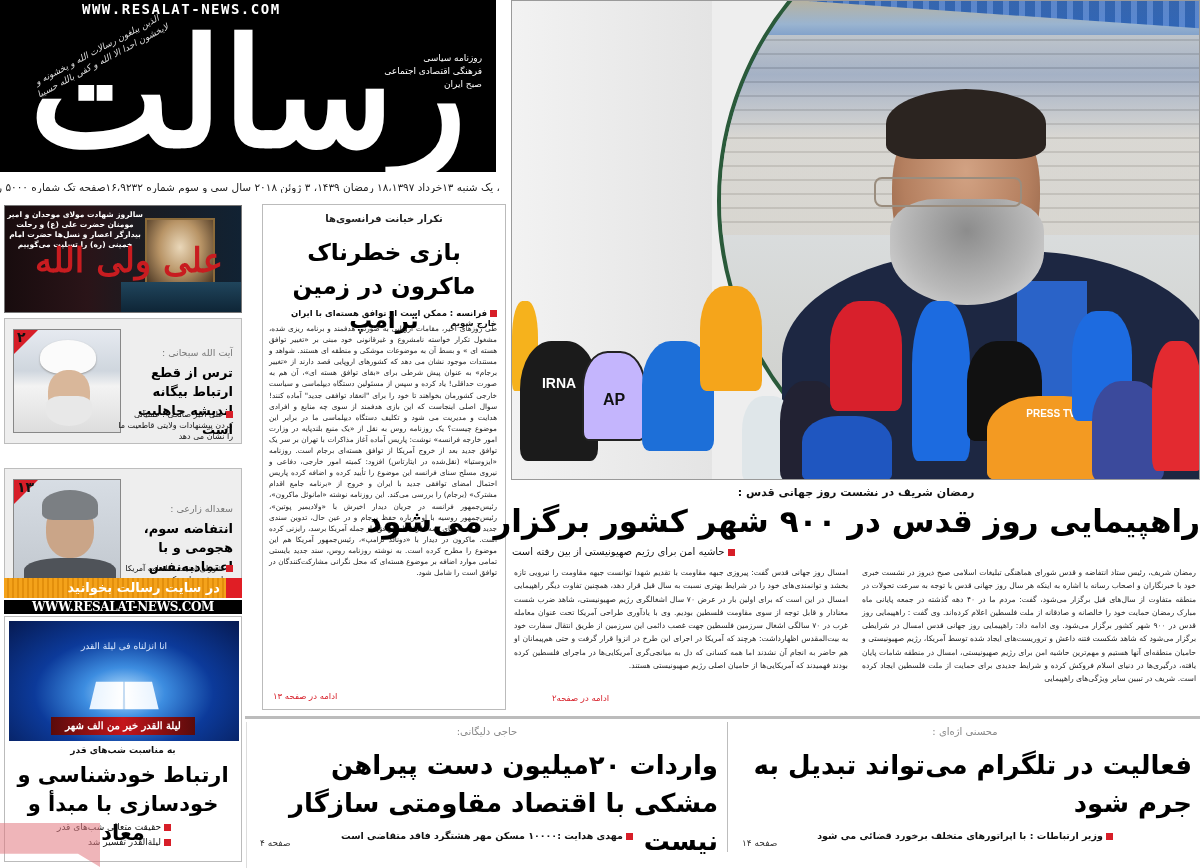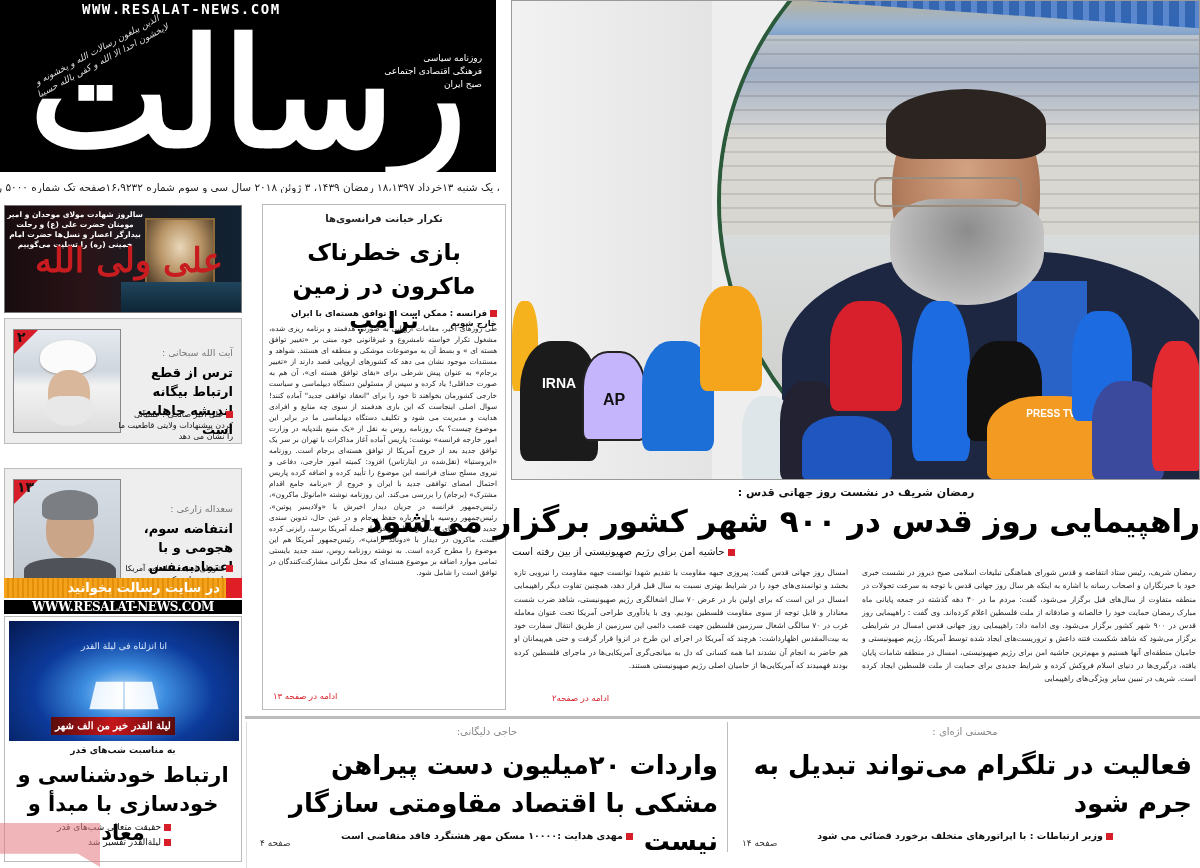--- a/index.html
+++ b/index.html
@@ -45,21 +45,21 @@
 
   .banner { left: 4px; top: 578px; width: 238px; height: 20px; background: repeating-linear-gradient(90deg,#f4a21a 0px,#f4a21a 3px,#e38f0c 3px,#e38f0c 5px); }
   .banner .red { position: absolute; right: 0; top: 0; width: 16px; height: 20px; background: #e01e25; }
   .banner .txt { position: absolute; right: 22px; top: 1px; color: #fff; font-weight: bold; font-size: 13px; line-height: 18px; }
   .urlbar { left: 4px; top: 600px; width: 238px; height: 14px; background: #000; color: #fff; font-family: "DejaVu Serif", serif; font-weight: bold; font-size: 12px; line-height: 14px; text-align: center; direction: ltr; letter-spacing: -0.3px; overflow: hidden; }
 
   .qadr { left: 4px; top: 616px; width: 238px; height: 246px; border: 1px solid #bbb; }
   .qadr .img { position: absolute; left: 4px; top: 4px; width: 230px; height: 120px; background: radial-gradient(ellipse at 50% 60%, #bfe4ff 0%, #3d8de0 25%, #0c3a9a 55%, #061a52 100%); overflow: hidden; }
   .qadr .img .book { position: absolute; left: 84px; top: 58px; width: 62px; height: 30px; background: linear-gradient(90deg,#e9f4ff,#ffffff 48%,#9ec4ea 50%,#ffffff 52%,#e9f4ff); transform: perspective(60px) rotateX(25deg); }
   .qadr .img .calli-top { position: absolute; left: 0; right: 0; top: 20px; text-align: center; color: #dfeaff; font-family: "DejaVu Serif", serif; font-size: 9px; }
-  .qadr .img .redband { position: absolute; left: 42px; top: 96px; width: 124px; height: 18px; background: linear-gradient(90deg,#5a0b0b,#c5161b,#5a0b0b); color: #fff; font-family: "DejaVu Serif", serif; font-size: 10px; line-height: 18px; text-align: center; font-weight: bold; }
+  .qadr .img .redband { position: absolute; left: 42px; top: 96px; width: 144px; height: 18px; background: linear-gradient(90deg,#5a0b0b,#c5161b,#5a0b0b); color: #fff; font-family: "DejaVu Serif", serif; font-size: 10px; line-height: 18px; text-align: center; font-weight: bold; }
   .qadr .kicker { position: absolute; left: 0; right: 0; top: 128px; text-align: center; font-size: 9px; color: #111; font-weight: bold; }
   .qadr .head { position: absolute; left: 0; right: 0; top: 144px; text-align: center; font-weight: bold; font-size: 21px; line-height: 29px; color: #000; }
   .qadr .sub { position: absolute; right: 70px; font-size: 9px; color: #111; }
 
   .watermark { left: 0; top: 823px; width: 100px; height: 44px; background: rgba(226,120,128,0.55); clip-path: polygon(0 0,100% 0,100% 100%,78% 70%,0 70%); }
 
   
   .macron { left: 262px; top: 204px; width: 244px; height: 506px; border: 1px solid #bbb; background: #fff; }
   .macron .kicker { position: absolute; left: 0; right: 0; top: 8px; text-align: center; font-size: 10px; font-weight: bold; color: #222; }
   .macron .head { position: absolute; left: 0; right: 0; top: 30px; text-align: center; font-weight: bold; font-size: 23px; line-height: 34px; color: #000; }

